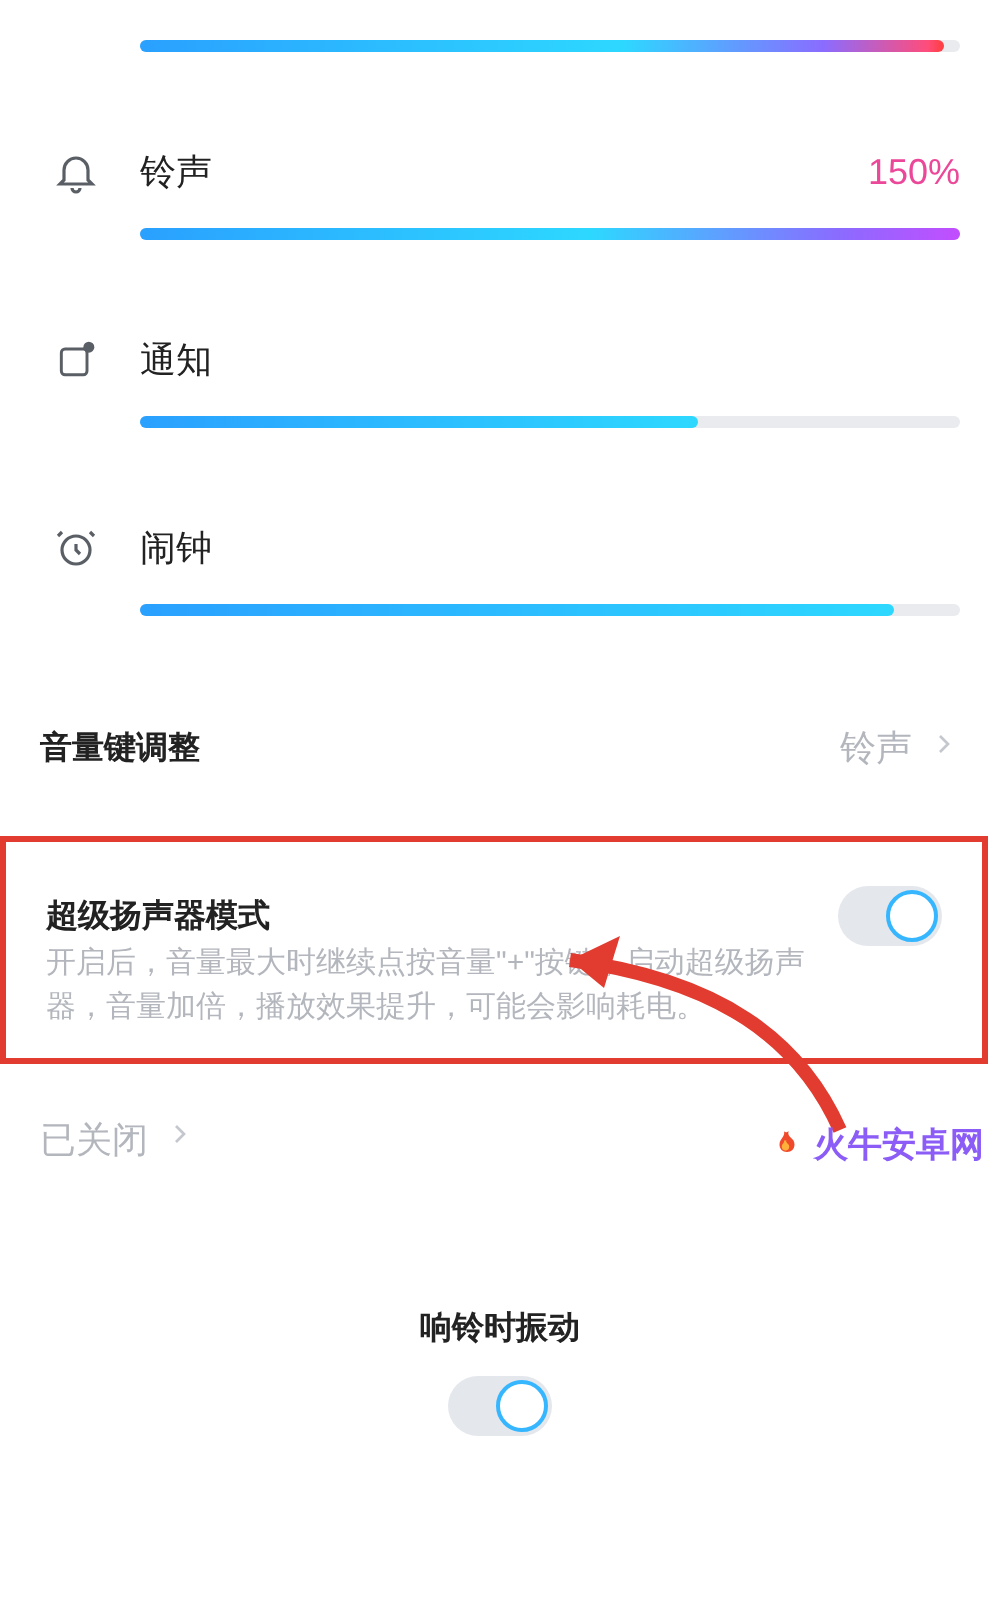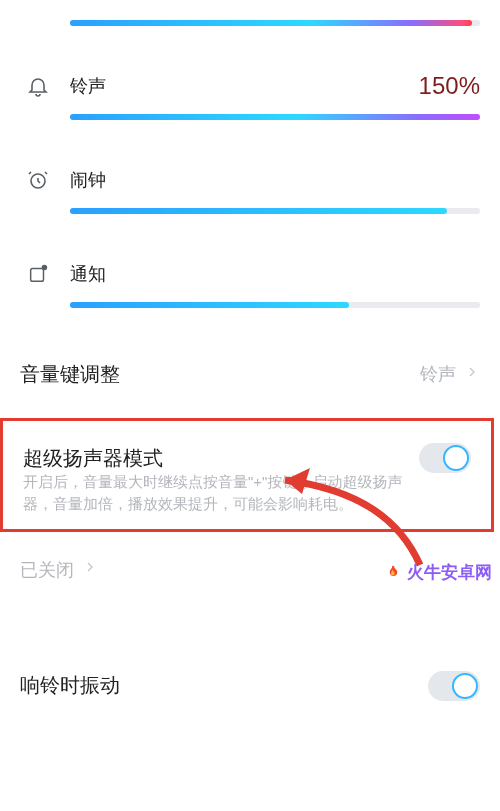--- a/index.html
+++ b/index.html
@@ -4,30 +4,30 @@
 <style>
   * { box-sizing: border-box; margin: 0; padding: 0; }
   html, body { width: 500px; height: 811px; background: #ffffff; font-family: -apple-system, "Helvetica Neue", Arial, sans-serif; color: #333; overflow: hidden; }
   .screen { width: 500px; height: 590px; position: relative; }
 
   
   .slider-row { padding: 0 20px 0 70px; position: relative; }
   .slider-icon { position: absolute; left: 24px; top: 0; width: 28px; height: 28px; display:flex; align-items:center; justify-content:center; color:#5a5f66;}
   .slider-head { display:flex; justify-content:space-between; align-items:center; height:28px; }
   .slider-label { font-size: 18px; color:#222; }
-  .slider-value { font-size: 24px; color:#7f1d1d; }
+  .slider-value { font-size: 18px; color:#ec4899; }
   .track { position: relative; height: 6px; border-radius: 3px; background:#e9ebef; margin-top:14px; }
   .fill { position:absolute; left:0; top:0; bottom:0; border-radius:3px; }
   .fill-blue { background: linear-gradient(90deg,#2aa0ff 0%, #2dd8ff 100%); }
   .fill-over { background: linear-gradient(90deg,#2aa0ff 0%, #2dd8ff 60%, #8a6cff 85%, #ff4d7a 98%, #ff3d3d 100%); }
   .fill-purple { background: linear-gradient(90deg,#2aa0ff 0%, #2dd8ff 55%, #8a6cff 85%, #c24dff 100%); }
 
   
   .row { display:flex; align-items:center; justify-content:space-between; padding: 0 20px; height: 64px; }
-  .row-title { font-size: 20px; color:#222; }
+  .row-title { font-size: 16px; color:#222;font-weight:bold; }
   .row-sub   { font-size: 15px; color:#b3b6bc; line-height:1.45; padding-right: 70px; padding-left:20px; margin-top:-6px; }
   .row-right { display:flex; align-items:center; gap:8px; color:#b3b6bc; font-size:18px;}
   .chev { color:#c4c7cd; }
 
   .toggle { position:relative; width:52px; height:30px; border-radius:15px; background:#e4e7ec; }
   .toggle .knob { position:absolute; top:2px; width:26px; height:26px; border-radius:50%; background:#fff; border:2px solid #35b6ff; }
   .toggle.off .knob { right:2px; }
   .toggle.on  .knob { right:2px; } 
 
   
@@ -64,46 +64,46 @@
       <span class="slider-label">铃声</span>
       <span class="slider-value">150%</span>
     </div>
     <div class="track">
       <div class="fill fill-purple" style="width:100%"></div>
     </div>
   </div>
 
   <div class="slider-row" style="margin-top:46px;">
     <div class="slider-icon">
+      <svg viewBox="0 0 24 24" width="22" height="22" fill="none" stroke="currentColor" stroke-width="1.6">
+          <rect x="4" y="6" width="14" height="14" rx="2"></rect>
+          <circle cx="19" cy="5" r="3" fill="currentColor" stroke="none"></circle>
+        </svg>
+    </div>
+    <div class="slider-head">
+      <span class="slider-label">通知</span>
+    </div>
+    <div class="track">
+      <div class="fill fill-blue" style="width:68%"></div>
+    </div>
+  </div>
+
+  <div class="slider-row" style="margin-top:46px;">
+    <div class="slider-icon">
       <svg viewBox="0 0 24 24" width="24" height="24" fill="none" stroke="currentColor" stroke-width="1.6">
           <circle cx="12" cy="13" r="7"></circle>
           <path d="M12 10v3l2 2"></path>
           <path d="M5 4l-2 2M19 4l2 2"></path>
         </svg>
     </div>
     <div class="slider-head">
       <span class="slider-label">闹钟</span>
     </div>
     <div class="track">
       <div class="fill fill-blue" style="width:92%"></div>
-    </div>
-  </div>
-
-  <div class="slider-row" style="margin-top:46px;">
-    <div class="slider-icon">
-      <svg viewBox="0 0 24 24" width="22" height="22" fill="none" stroke="currentColor" stroke-width="1.6">
-          <rect x="4" y="6" width="14" height="14" rx="2"></rect>
-          <circle cx="19" cy="5" r="3" fill="currentColor" stroke="none"></circle>
-        </svg>
-    </div>
-    <div class="slider-head">
-      <span class="slider-label">通知</span>
-    </div>
-    <div class="track">
-      <div class="fill fill-blue" style="width:68%"></div>
     </div>
   </div>
 
   <div class="row" style="margin-top:34px;">
     <span class="row-title">音量键调整</span>
     <span class="row-right">
       <span>铃声</span>
       <span class="chev">
         <svg viewBox="0 0 24 24" width="16" height="16" fill="none" stroke="currentColor" stroke-width="2">
             <path d="M9 6l6 6-6 6"></path>
@@ -128,21 +128,21 @@
     <span class="row-right">
       <span>已关闭</span>
       <span class="chev">
         <svg viewBox="0 0 24 24" width="16" height="16" fill="none" stroke="currentColor" stroke-width="2">
             <path d="M9 6l6 6-6 6"></path>
           </svg>
       </span>
     </span>
   </div>
 
-  <div class="row" style="margin-top:52px;">
+  <div class="row" style="margin-top:52px;flex-direction:column;">
     <span class="row-title">响铃时振动</span>
     <span class="row-right">
       <span class="toggle on">
           <span class="knob"></span>
         </span>
     </span>
   </div>
 
   <svg class="arrow-overlay" style="left:250px; top:450px; width:180px; height:120px;" viewBox="0 0 180 120">
     <path d="M170 115 C 150 70, 110 40, 35 30" stroke="#e23b2f" stroke-width="7" fill="none"></path>

